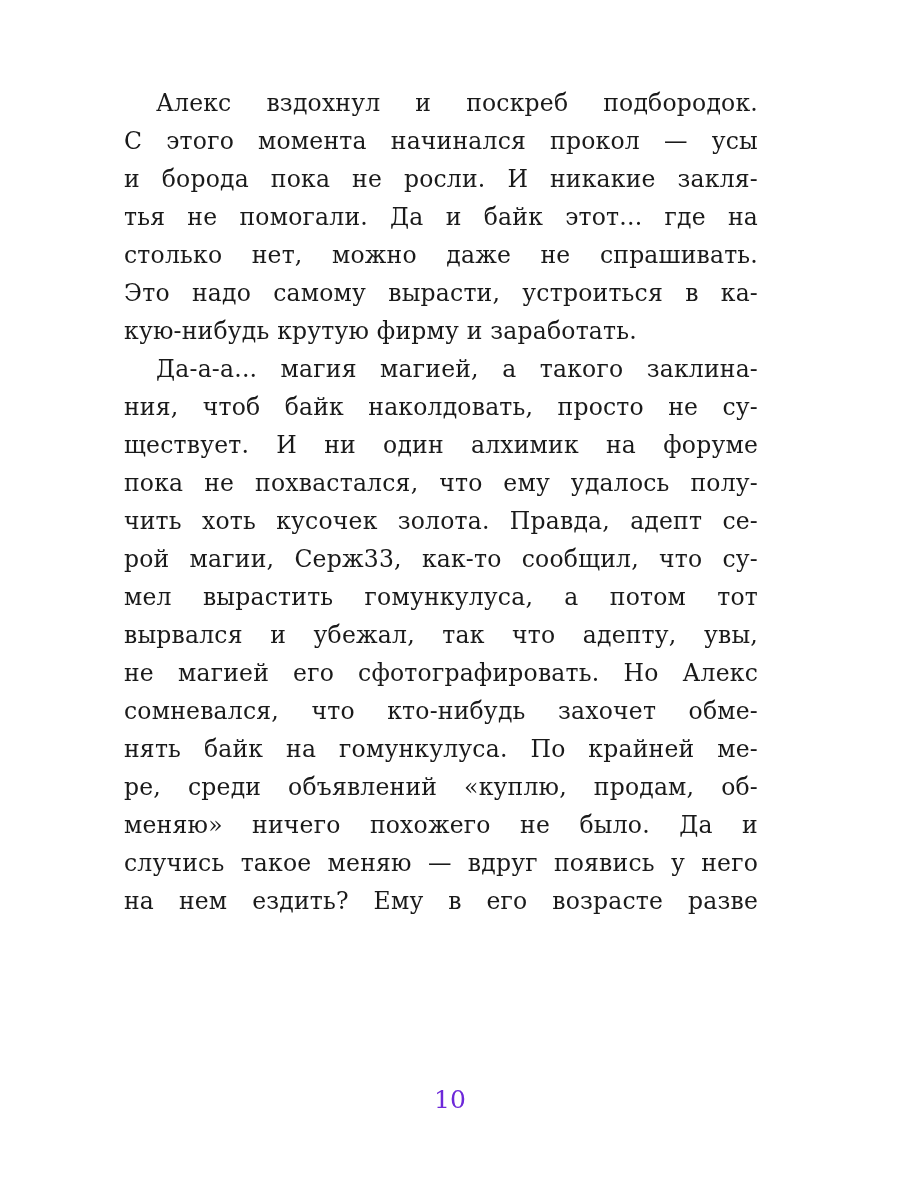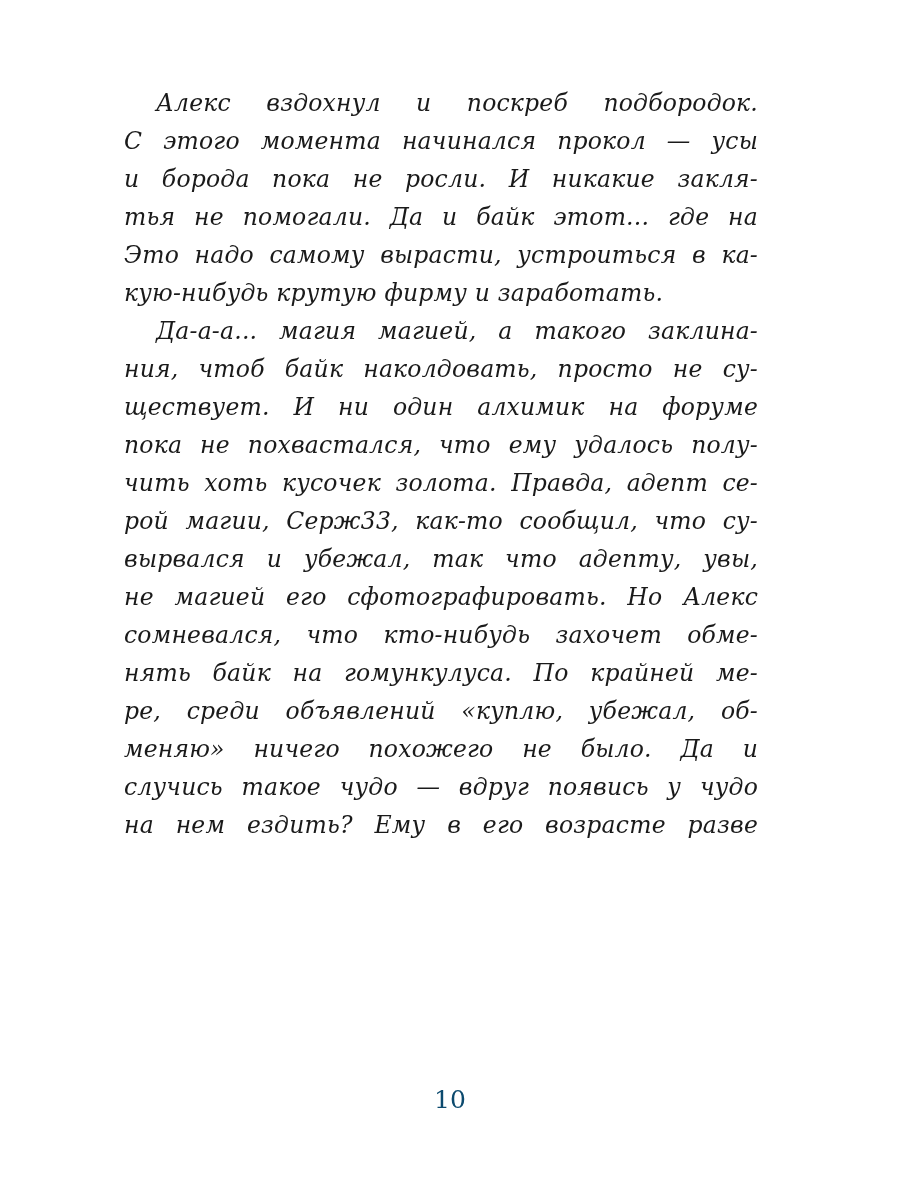--- a/index.html
+++ b/index.html
@@ -32,70 +32,71 @@
     .line {
       display: block;
       height: 38px;
       line-height: 38px;
       font-size: 23.5px;
       letter-spacing: 0.2px;
       white-space: nowrap;
       text-align: justify;
       text-align-last: justify;
       overflow: hidden;
-      font-style: italic;
     }
     .line.indent {
       padding-left: 32px;
     }
     .line.last {
       text-align-last: left;
     }
     .paragraph {
       display: block;
     }
     .page-number {
       position: absolute;
       left: 0;
       width: 900px;
       top: 1082px;
       text-align: center;
       font-size: 25px;
       line-height: 36px;
-      color: #0c4a6e;
+      color: #6d28d9;
     }
   </style>
 </head>
 <body>
 
 <div class="page">
   <div class="text-block">
 
     <div class="paragraph">
       <span class="line indent">Алекс вздохнул и поскреб подбородок.</span>
       <span class="line">С этого момента начинался прокол — усы</span>
       <span class="line">и борода пока не росли. И никакие закля-</span>
       <span class="line">тья не помогали. Да и байк этот... где на</span>
+      <span class="line">столько нет, можно даже не спрашивать.</span>
       <span class="line">Это надо самому вырасти, устроиться в ка-</span>
       <span class="line last">кую-нибудь крутую фирму и заработать.</span>
     </div>
 
     <div class="paragraph">
       <span class="line indent">Да-а-а... магия магией, а такого заклина-</span>
       <span class="line">ния, чтоб байк наколдовать, просто не су-</span>
       <span class="line">ществует. И ни один алхимик на форуме</span>
       <span class="line">пока не похвастался, что ему удалось полу-</span>
       <span class="line">чить хоть кусочек золота. Правда, адепт се-</span>
       <span class="line">рой магии, Серж33, как-то сообщил, что су-</span>
+      <span class="line">мел вырастить гомункулуса, а потом тот</span>
       <span class="line">вырвался и убежал, так что адепту, увы,</span>
       <span class="line">не магией его сфотографировать. Но Алекс</span>
       <span class="line">сомневался, что кто-нибудь захочет обме-</span>
       <span class="line">нять байк на гомункулуса. По крайней ме-</span>
-      <span class="line">ре, среди объявлений «куплю, убежал, об-</span>
+      <span class="line">ре, среди объявлений «куплю, продам, об-</span>
       <span class="line">меняю» ничего похожего не было. Да и</span>
-      <span class="line">случись такое чудо — вдруг появись у чудо</span>
+      <span class="line">случись такое меняю — вдруг появись у него</span>
       <span class="line">на нем ездить? Ему в его возрасте разве</span>
     </div>
 
   </div>
 
   <div class="page-number">10</div>
 </div>
 
 </body></html>

